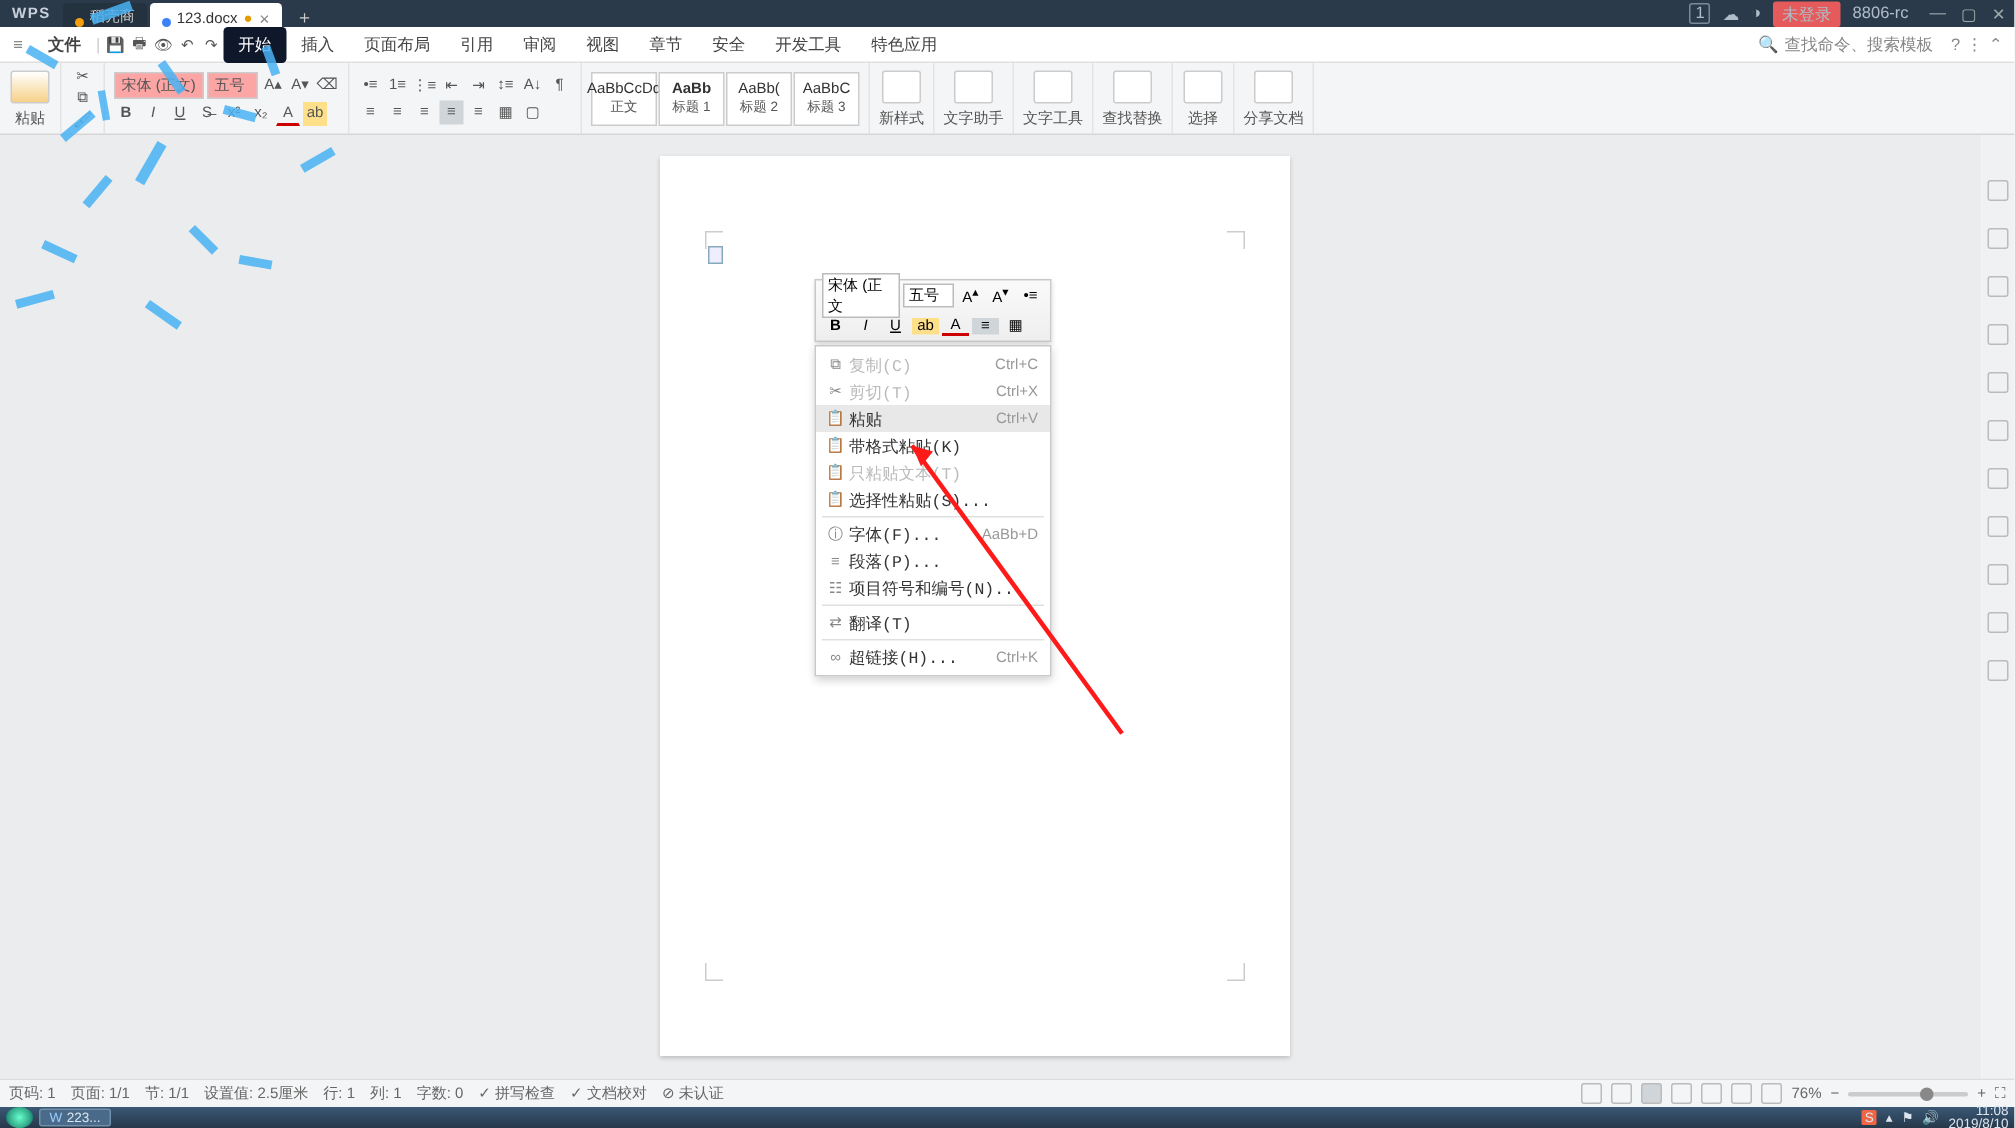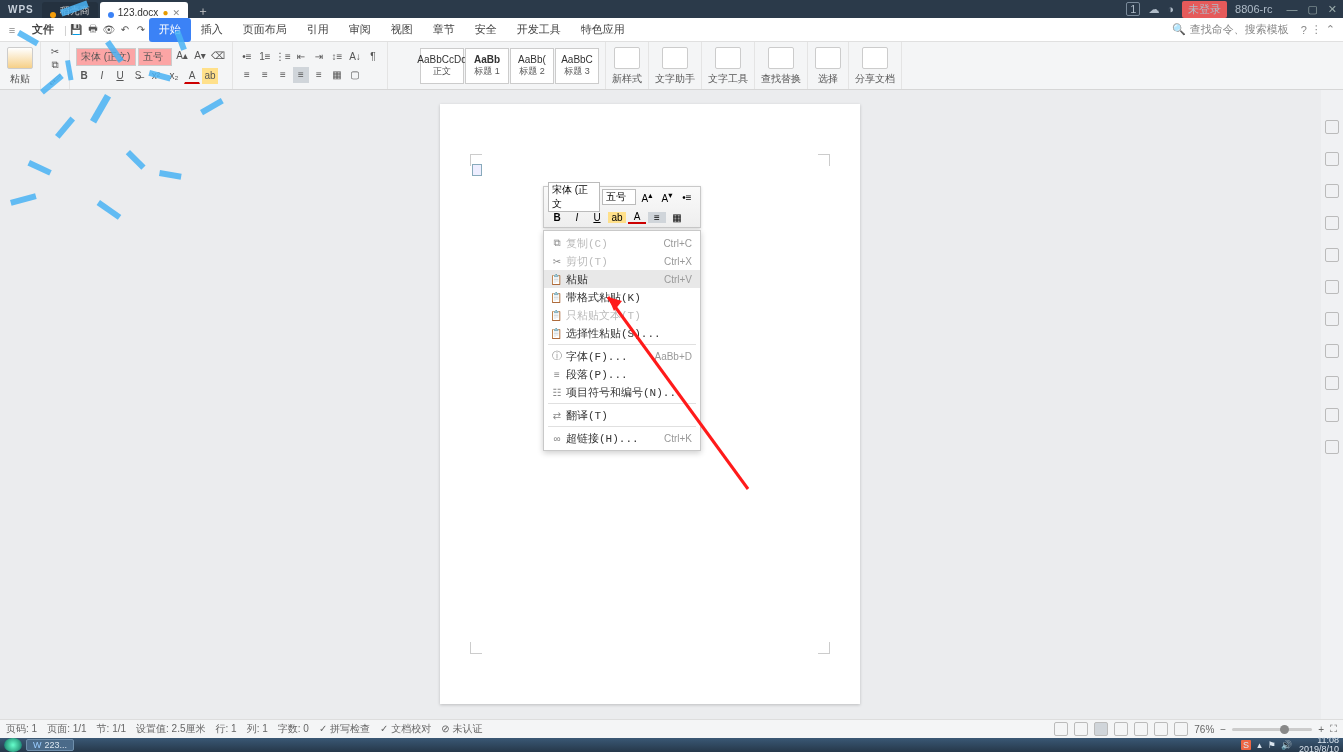--- a/index.html
+++ b/index.html
@@ -20,35 +20,35 @@
 .login-pill{background:#e55a5a;color:#fff;padding:1px 6px;border-radius:2px;font-size:10px;}
 .tb-right span{color:#b0bcc8;font-size:11px;}
 .winctl{display:flex;gap:10px;margin-left:6px;}
 .winctl span{color:#9aa;font-size:11px;}
 
 
 .menubar{height:24px;background:#fff;border-bottom:1px solid #e0e0e0;display:flex;align-items:center;font-size:11px;color:#444;}
 .hamb{width:24px;text-align:center;color:#888;}
 .mb-file{padding:0 8px;font-weight:bold;}
 .mb-item{padding:0 10px;height:24px;display:flex;align-items:center;}
-.mb-item.active{background:#3b82f6;color:#fff;border-radius:3px;}
+.mb-item.active{background:#0f172a;color:#fff;border-radius:3px;}
 .mb-right{margin-left:auto;display:flex;align-items:center;gap:4px;padding-right:8px;color:#888;}
 .searchtxt{font-size:11px;}
 
 
 .ribbon{height:48px;background:#f4f5f6;border-bottom:1px solid #d6d6d6;display:flex;align-items:stretch;font-size:10px;color:#555;}
 .rgrp{display:flex;flex-direction:column;align-items:center;justify-content:center;padding:2px 6px;border-right:1px solid #e4e4e4;}
 .rgrp.row{flex-direction:row;gap:2px;}
 .ricon{width:16px;height:16px;border:1px solid #ccc;background:#fff;border-radius:2px;margin:1px;}
 .ricon.big{width:26px;height:22px;}
 .rtxt{font-size:10px;margin-top:2px;}
 .fontbox{display:flex;gap:2px;}
 .fontsel{border:1px solid #ccc;background:#fca5a5;padding:1px 4px;font-size:10px;min-width:60px;}
 .smbtn{width:16px;height:16px;border:1px solid transparent;display:inline-flex;align-items:center;justify-content:center;font-size:10px;color:#555;}
-.stylebox{display:flex;gap:1px;margin-left:26px;}
+.stylebox{display:flex;gap:1px;}
 .sty{border:1px solid #ccc;background:#fff;width:44px;height:36px;display:flex;flex-direction:column;align-items:center;justify-content:center;font-size:9px;}
 .sty .prev{font-size:10px;color:#333;}
 
 
 .canvas{position:absolute;top:90px;left:0;right:22px;bottom:33px;background:#ebecee;}
 .page{position:absolute;left:440px;top:14px;width:420px;height:600px;background:#fff;box-shadow:0 1px 3px rgba(0,0,0,.2);}
 .corner{position:absolute;width:12px;height:12px;border:1px solid #ccc;}
 .ctl{top:50px;left:30px;border-right:none;border-bottom:none;}
 .ctr{top:50px;right:30px;border-left:none;border-bottom:none;}
 .cbl{bottom:50px;left:30px;border-right:none;border-top:none;}

